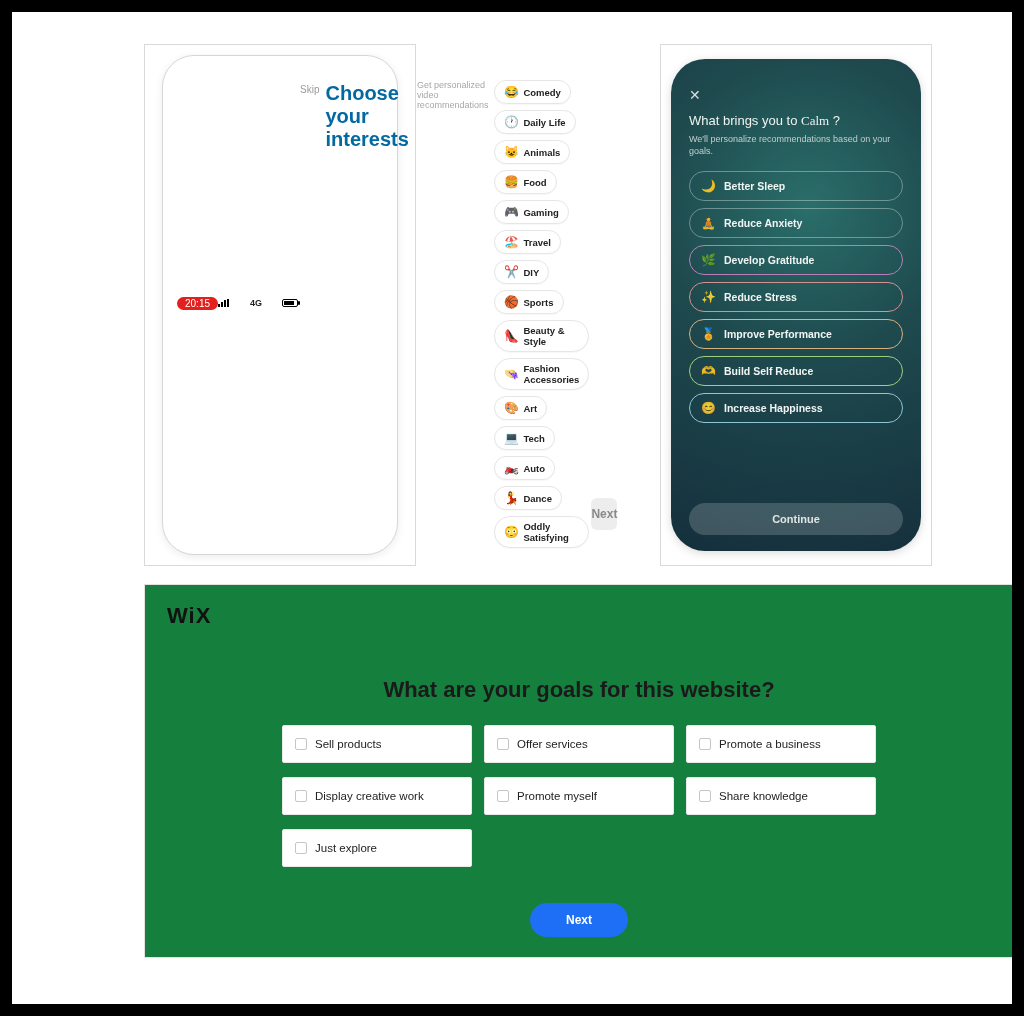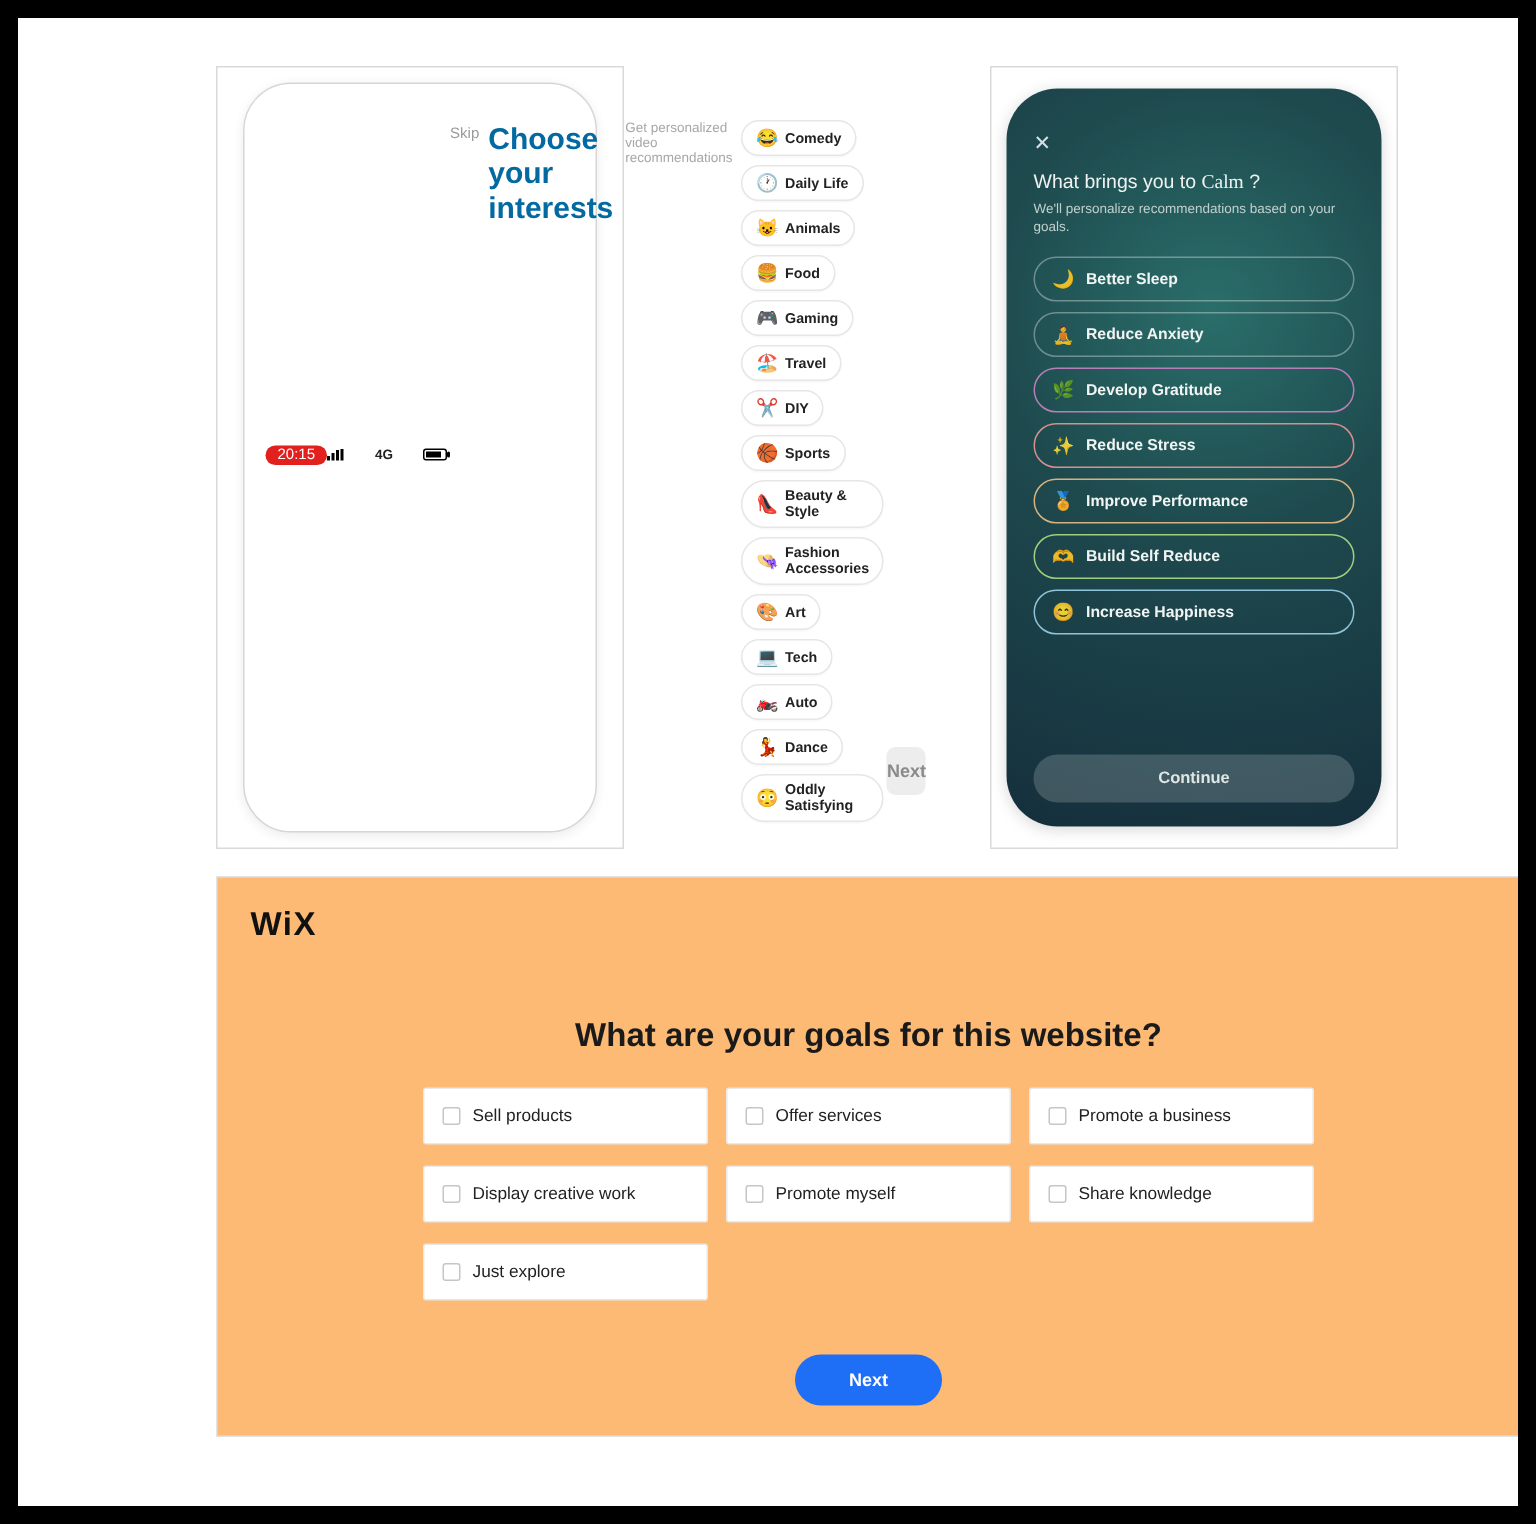--- a/index.html
+++ b/index.html
@@ -14,21 +14,21 @@
 .canvas { position: relative; width: 100%; height: 100%; }
 
 
 .frame {
   position: absolute;
   background: #fff;
   border: 1px solid #d9d9d9;
 }
 .frame.left { left: 110px; top: 10px; width: 272px; height: 522px; }
 .frame.right { left: 626px; top: 10px; width: 272px; height: 522px; }
-.frame.bottom { left: 110px; top: 550px; width: 870px; height: 374px; background:#fdba74; border-color:#e2e2e2; }
+.frame.bottom { left: 110px; top: 550px; width: 870px; height: 374px; background:#15803d; border-color:#e2e2e2; }
 
 
 .phone-l {
   margin: 10px auto;
   width: 236px;
   height: 500px;
   border-radius: 32px;
   border: 1px solid #d6d6d6;
   background: #fff;
   box-shadow: 0 2px 8px rgba(0,0,0,0.08);

